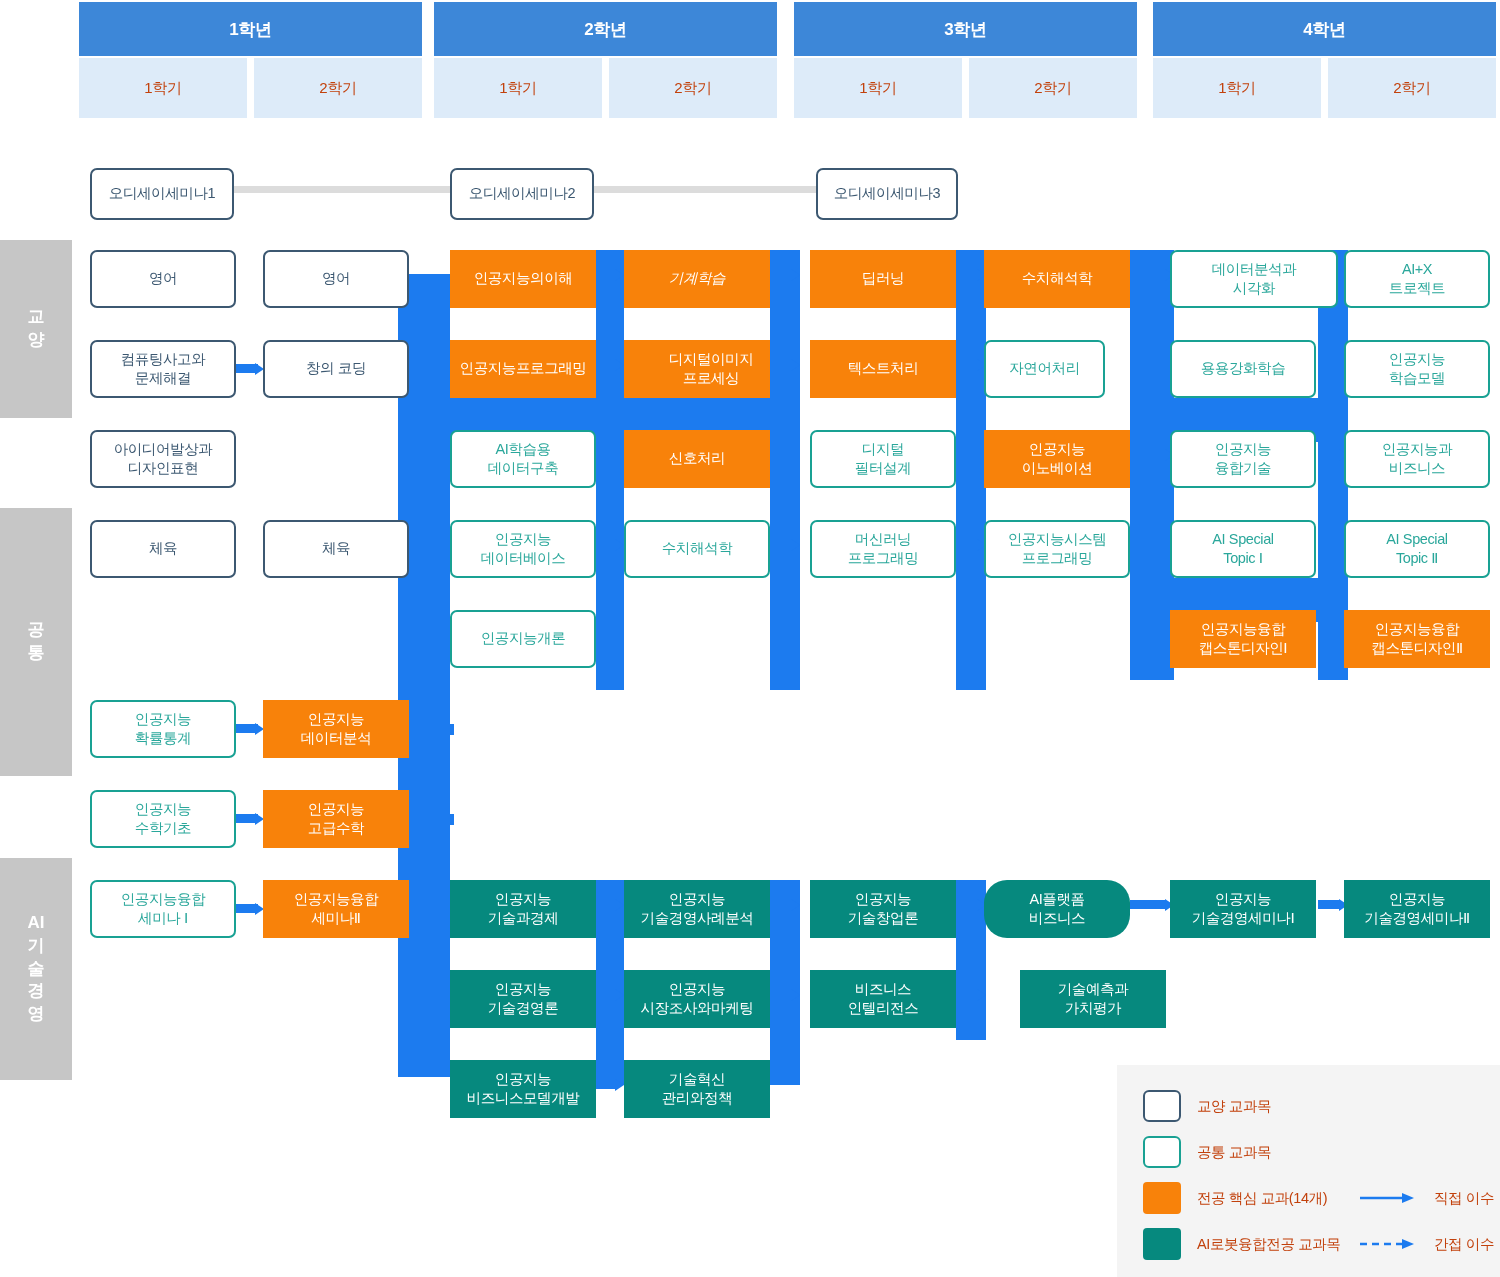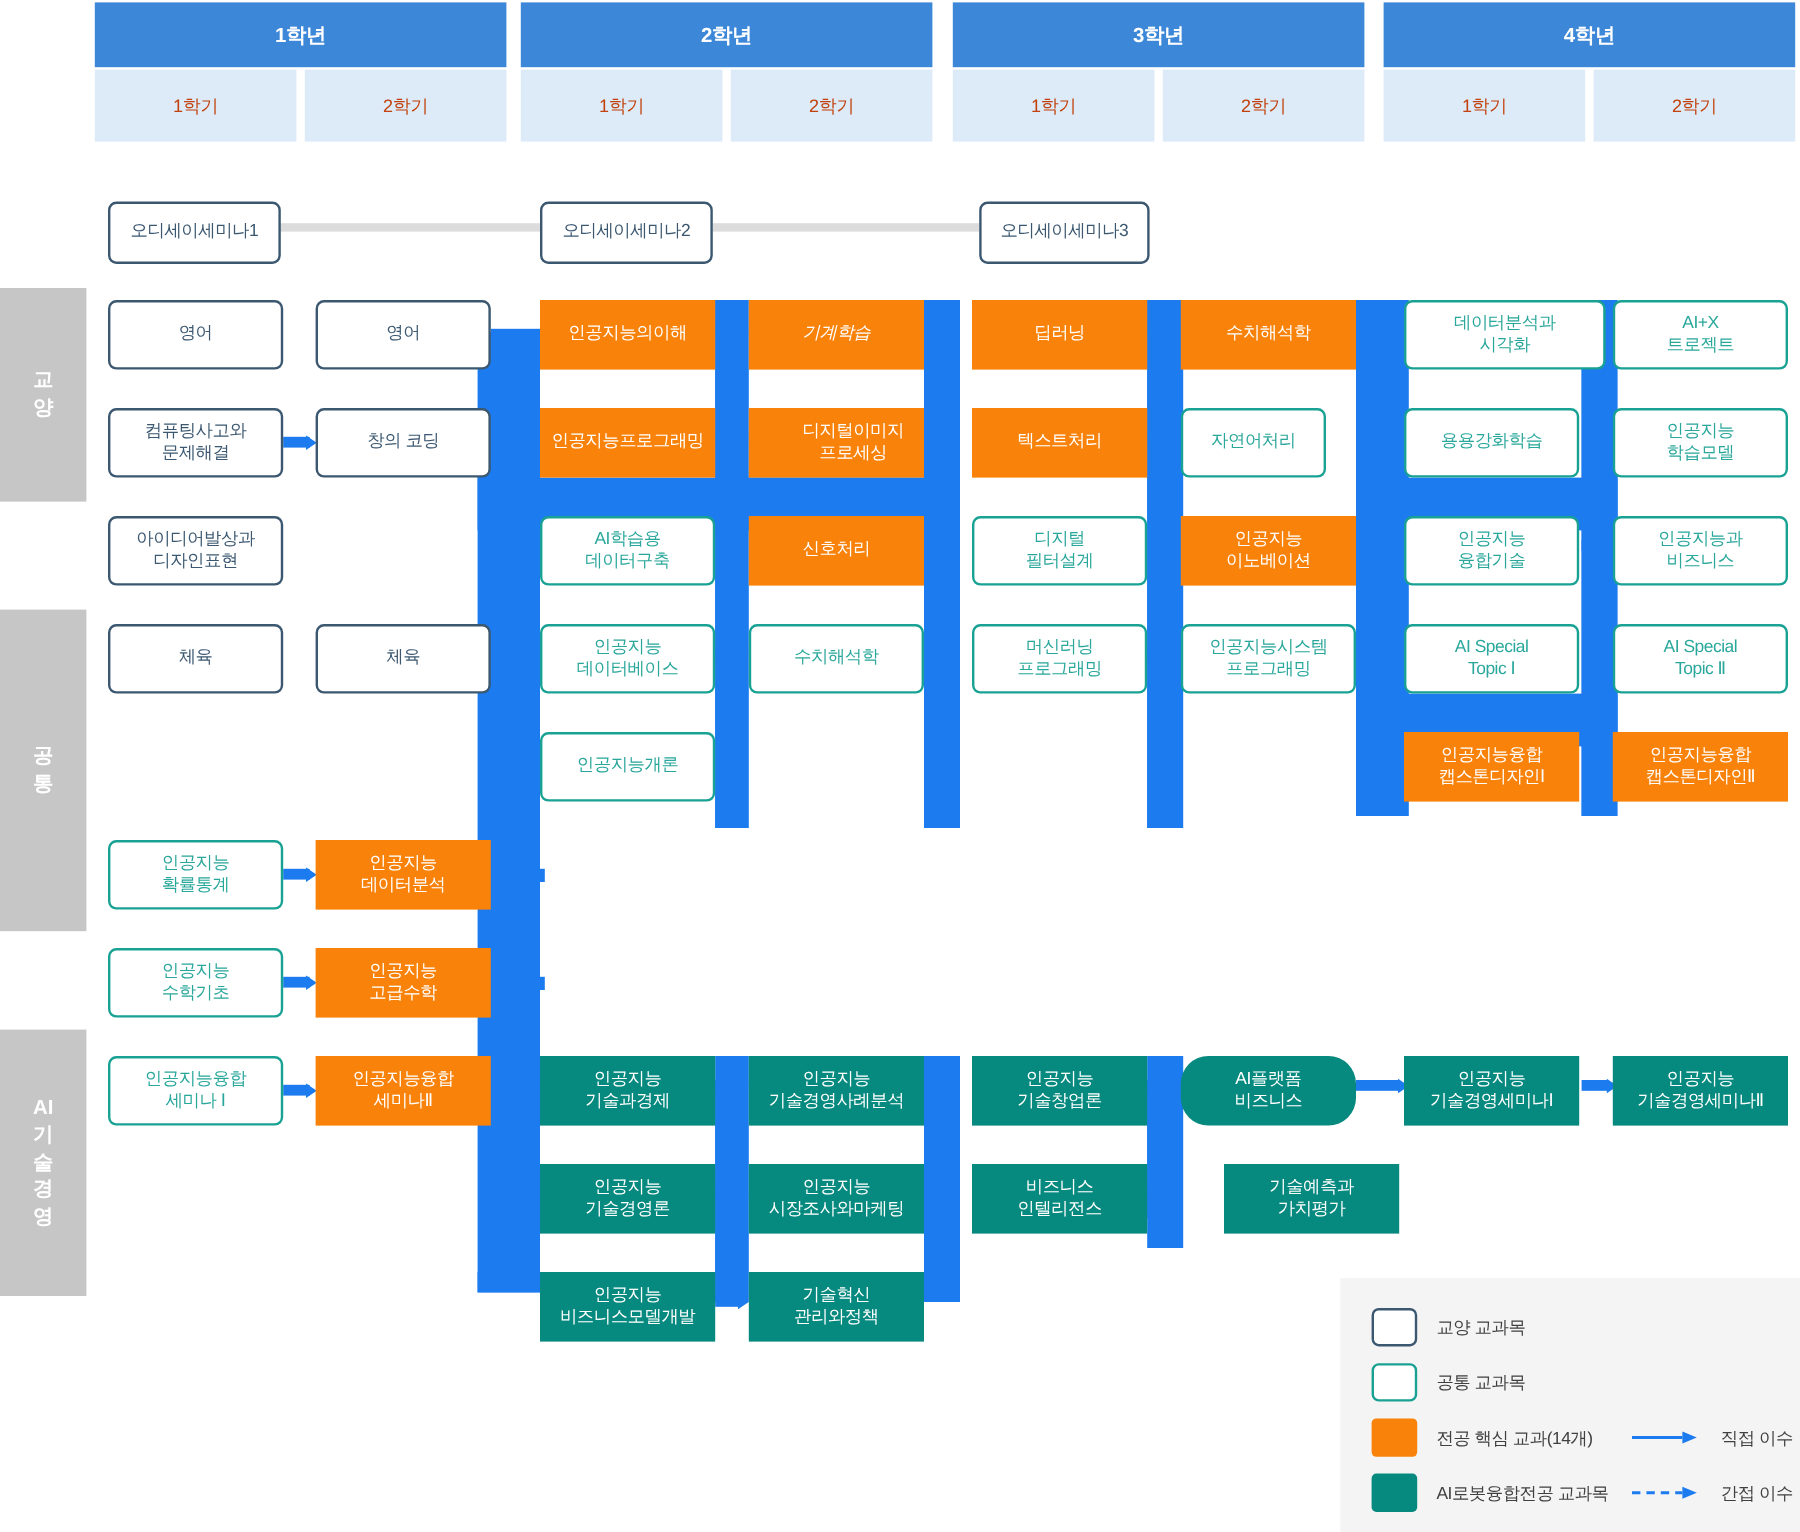--- a/index.html
+++ b/index.html
@@ -116,21 +116,21 @@
     width: 38px; height: 32px;
     margin-right: 16px;
     flex: none;
   }
   .lg-swatch.edu    { background:#fff; border:2px solid #3c5871; border-radius:6px; }
   .lg-swatch.common { background:#fff; border:2px solid #19a193; border-radius:6px; }
   .lg-swatch.core   { background:#f8820a; border-radius:4px; }
   .lg-swatch.mgmt   { background:#06897e; border-radius:4px; }
   .lg-label {
     font-size: 14.5px;
-    color: #404040;
+    color: #c2410c;
     letter-spacing: -0.4px;
     white-space: nowrap;
   }
   .lg-arrow-row {
     position: absolute;
     display: flex;
     align-items: center;
     height: 38px;
   }
   .lg-arrow { width: 58px; height: 14px; margin-right: 16px; flex:none; }

